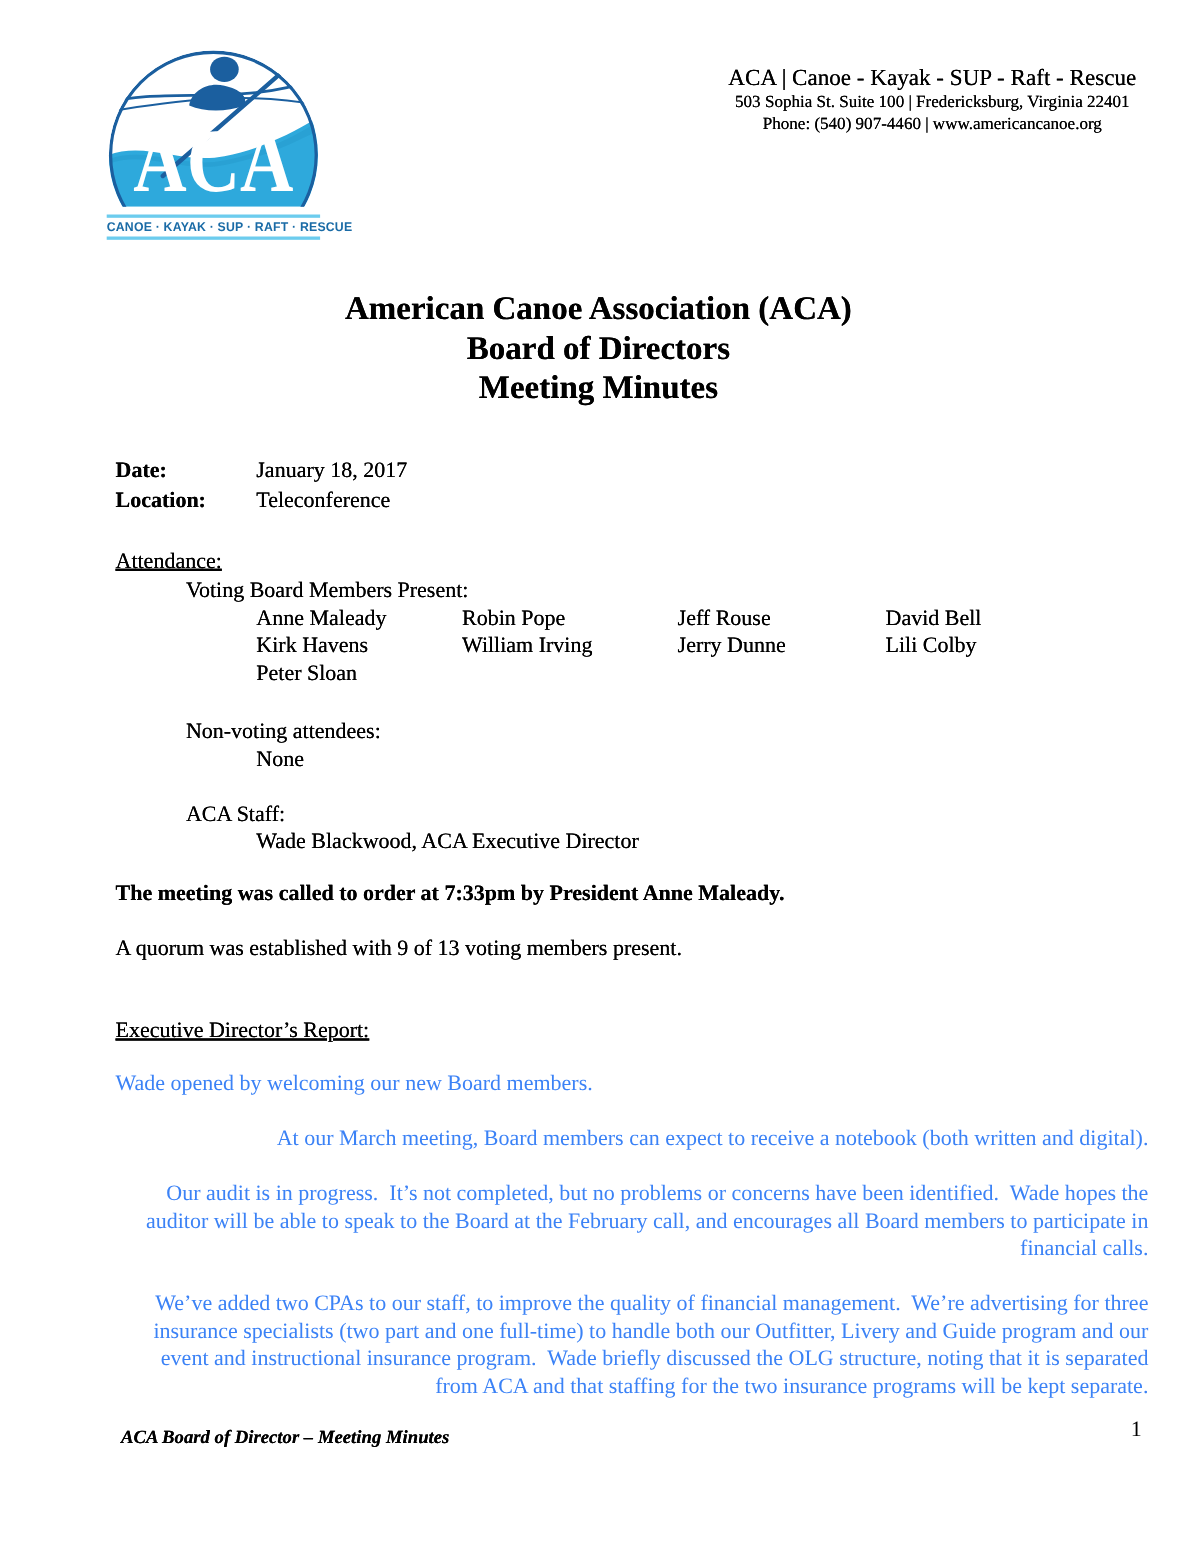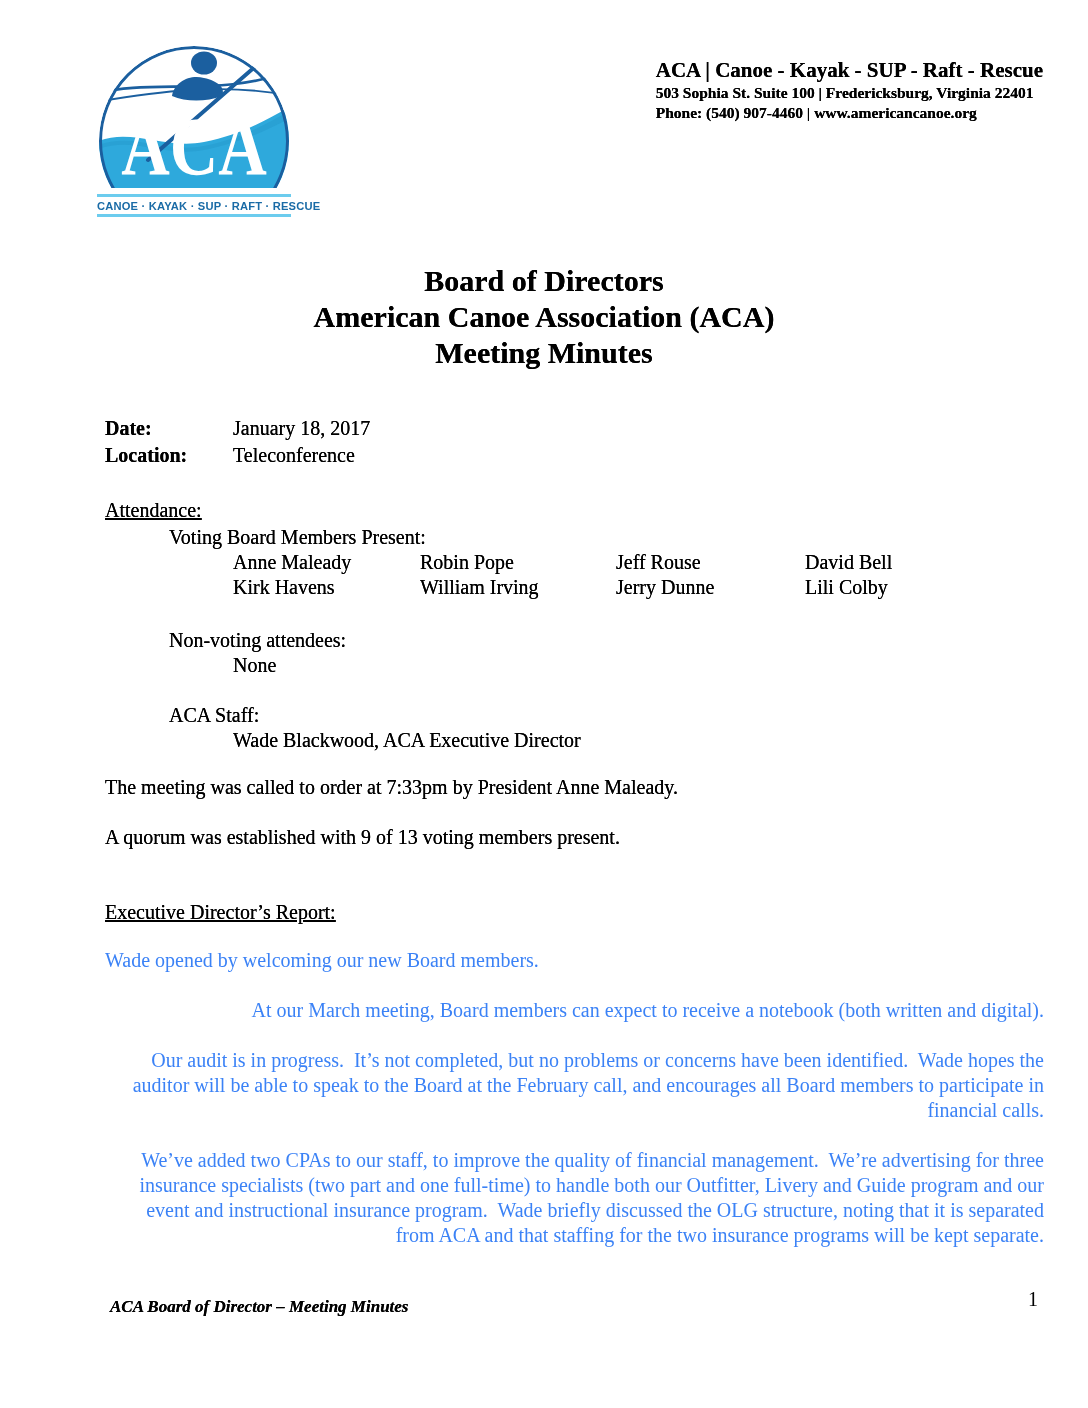--- a/index.html
+++ b/index.html
@@ -34,23 +34,23 @@
     color: #1a6ba6;
     white-space: nowrap;
     transform: scaleX(0.97);
     transform-origin: center;
   }
 
   
   .contact {
     position: absolute;
     top: 57px;
-    right: 45px;
-    text-align: left;
-    font-weight: bold;
+    right: 55px;
+    text-align: center;
+    font-weight: normal;
     text-shadow: 0 0 0.4px currentColor;
   }
   .contact .line1 { font-size: 21px; line-height: 26px; }
   .contact .line2, .contact .line3 { font-size: 15.5px; line-height: 19.5px; }
 
   
   .title-block {
     position: absolute;
     top: 263px;
     left: 0;
@@ -79,21 +79,21 @@
   .indent1 { margin-left: 64px; }
   .indent2 { margin-left: 128px; }
   .voting-heading { margin-top: 2px; }
   .names-grid {
     margin-left: 128px;
     display: grid;
     grid-template-columns: 187px 196px 189px auto;
   }
   .nonvoting-heading { margin-top: 28px; }
   .staff-heading { margin-top: 25px; }
-  .called-to-order { margin-top: 22px; }
+  .called-to-order { margin-top: 22px; font-weight: bold; }
   .quorum { margin-top: 25px; }
   .ed-heading { margin-top: 50px; }
   .para {
     margin-top: 23px;
     color: #3b82f6;
     text-shadow: none;
     white-space: pre-wrap;
   }
   .para + .para { margin-top: 25px; text-align: right; }
 
@@ -150,22 +150,22 @@
     <div class="logo-tagline">CANOE · KAYAK · SUP · RAFT · RESCUE</div>
   </div>
 
   <div class="contact">
     <div class="line1">ACA | Canoe - Kayak - SUP - Raft - Rescue</div>
     <div class="line2">503 Sophia St. Suite 100 | Fredericksburg, Virginia 22401</div>
     <div class="line3">Phone: (540) 907-4460 | www.americancanoe.org</div>
   </div>
 
   <div class="title-block">
+    <div>American Canoe Association (ACA)</div>
     <div>Board of Directors</div>
-    <div>American Canoe Association (ACA)</div>
     <div>Meeting Minutes</div>
   </div>
 
   <div class="doc">
 
     <div class="meta-row">
       <span class="meta-label">Date:</span>
       <span>January 18, 2017</span>
     </div>
     <div class="meta-row">
@@ -182,20 +182,23 @@
       <span>Robin Pope</span>
       <span>Jeff Rouse</span>
       <span>David Bell</span>
     </div>
     <div class="names-grid">
       <span>Kirk Havens</span>
       <span>William Irving</span>
       <span>Jerry Dunne</span>
       <span>Lili Colby</span>
     </div>
+    <div class="names-grid">
+      <span>Peter Sloan</span>
+    </div>
 
     <div class="indent1 nonvoting-heading">Non-voting attendees:</div>
     <div class="indent2">None</div>
 
     <div class="indent1 staff-heading">ACA Staff:</div>
     <div class="indent2">Wade Blackwood, ACA Executive Director</div>
 
     <div class="called-to-order">The meeting was called to order at 7:33pm by President Anne Maleady.</div>
     <div class="quorum">A quorum was established with 9 of 13 voting members present.</div>
 

